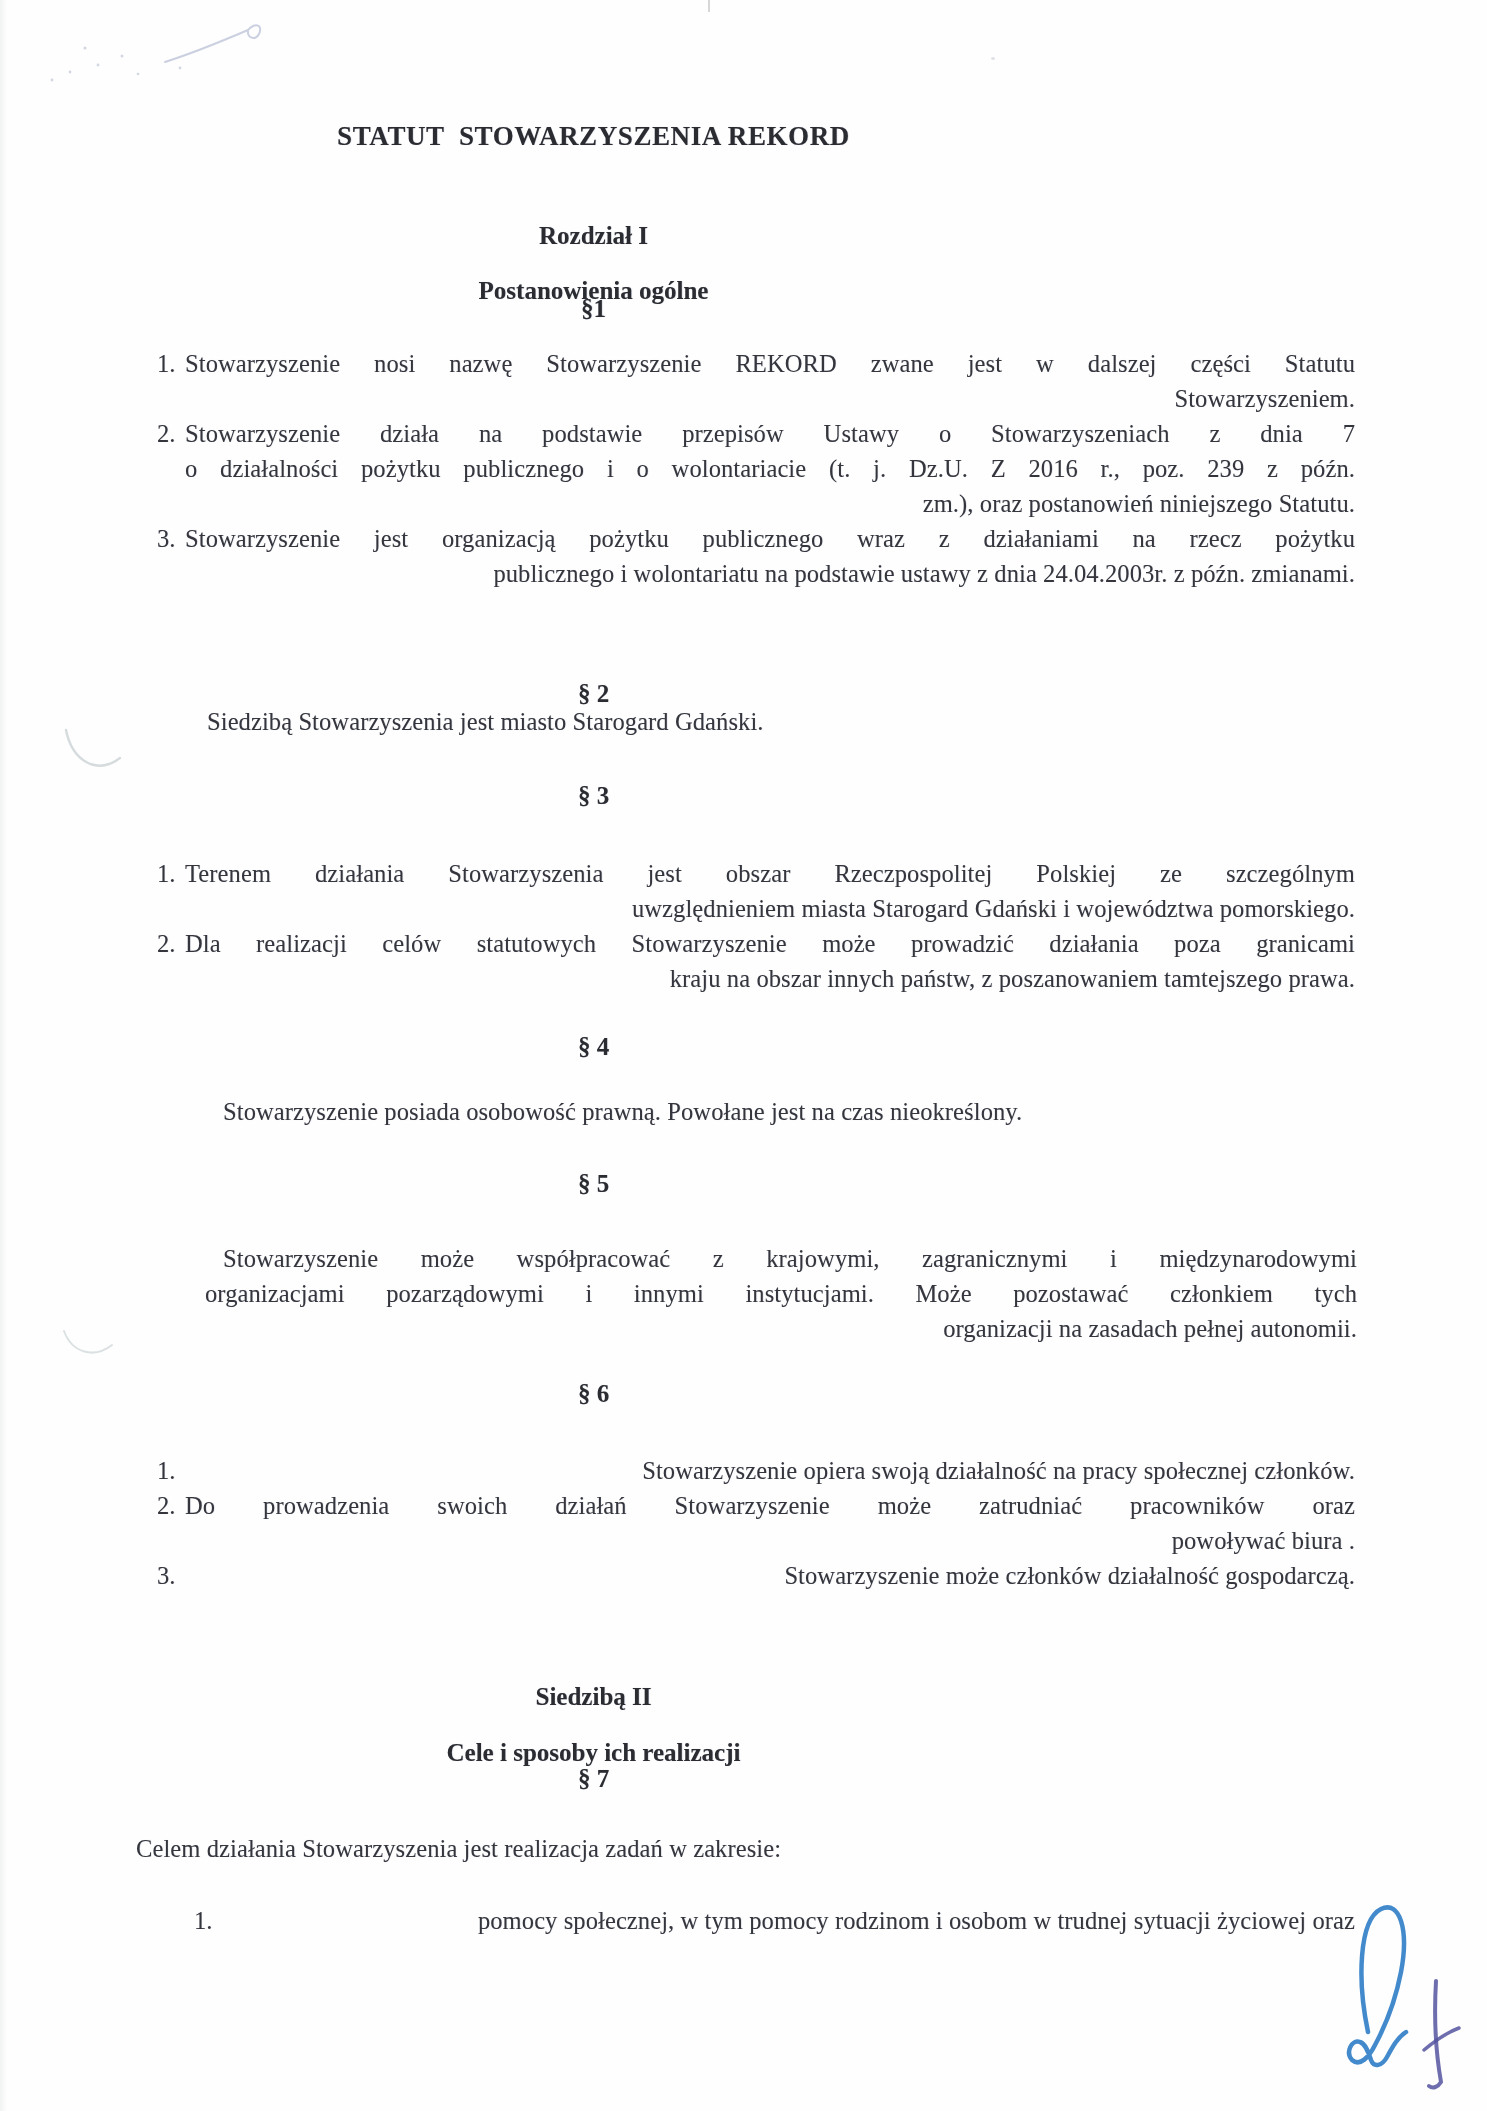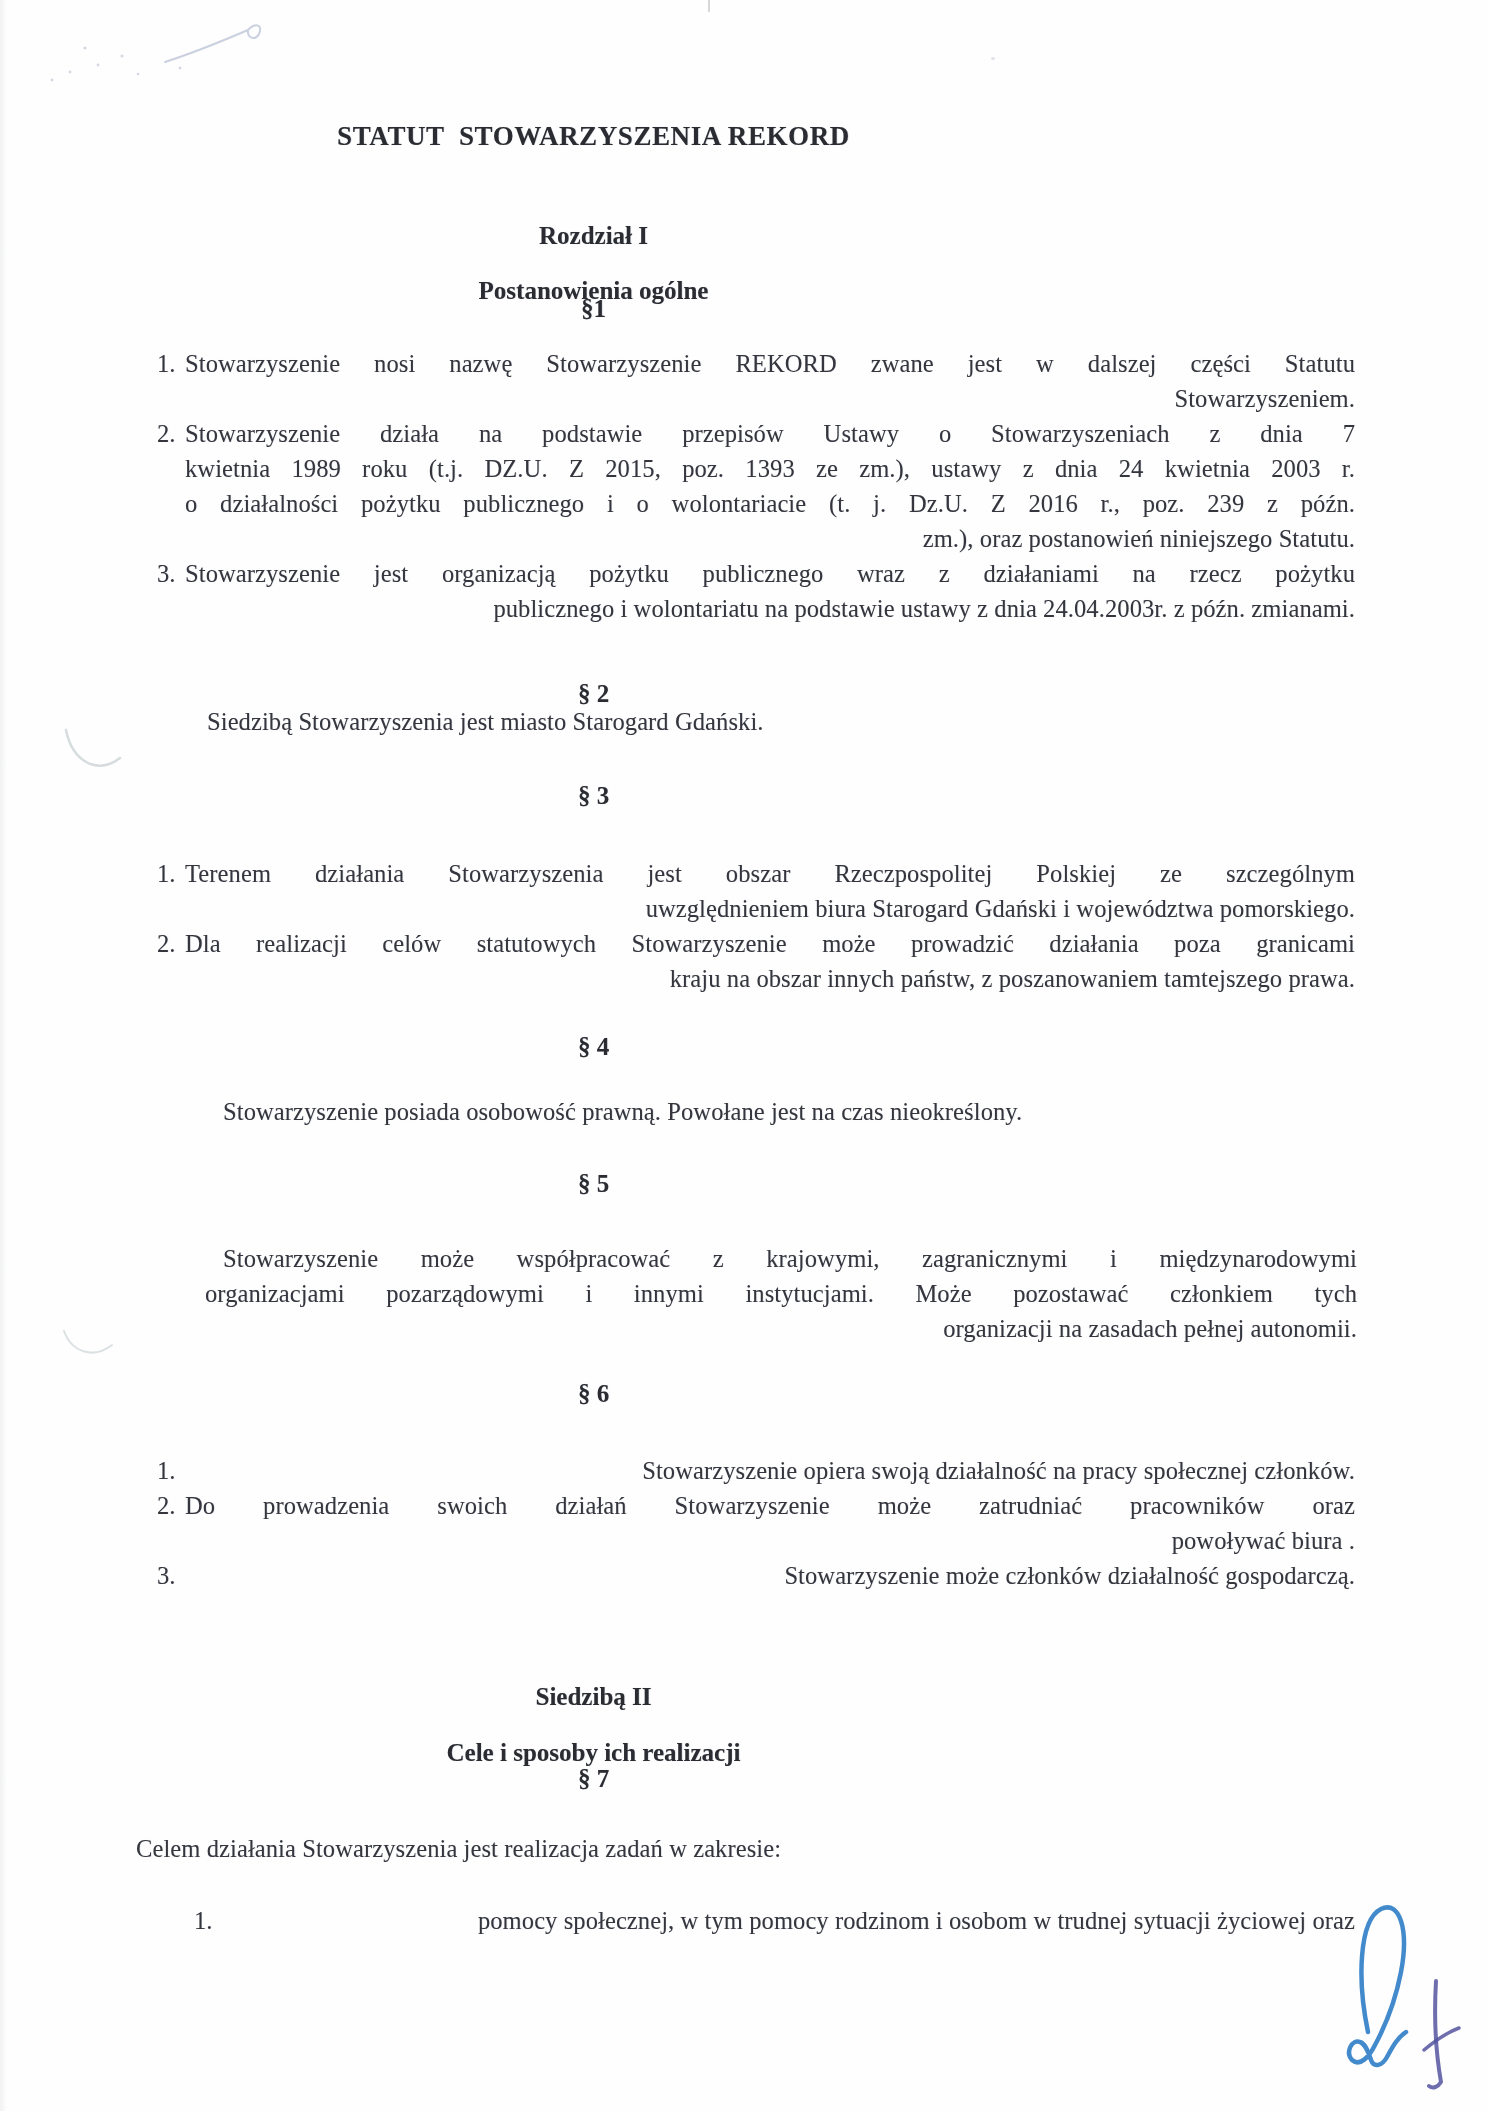--- a/index.html
+++ b/index.html
@@ -77,40 +77,39 @@
   <div class="abs ctr par-h" style="top:295px;">§1</div>
   <div class="abs txt list" style="left:157px;top:346px;">
     <div class="item">
       <span class="num">1.</span>
       <div class="ln j">Stowarzyszenie nosi nazwę Stowarzyszenie REKORD zwane jest w dalszej części Statutu</div>
       <div class="ln">Stowarzyszeniem.</div>
     </div>
     <div class="item">
       <span class="num">2.</span>
       <div class="ln j">Stowarzyszenie działa na podstawie przepisów Ustawy o Stowarzyszeniach z dnia 7</div>
-      <div class="ln j">kwietnia 1989 roku (t.j. DZ.U. Z 2015, poz. 1393 ze zm.), ustawy z dnia 24 kwietnia 2003 r.</div>
       <div class="ln j">o działalności pożytku publicznego i o wolontariacie (t. j. Dz.U. Z 2016 r., poz. 239 z późn.</div>
       <div class="ln">zm.), oraz postanowień niniejszego Statutu.</div>
     </div>
     <div class="item">
       <span class="num">3.</span>
       <div class="ln j">Stowarzyszenie jest organizacją pożytku publicznego wraz z działaniami na rzecz pożytku</div>
       <div class="ln">publicznego i wolontariatu na podstawie ustawy z dnia 24.04.2003r. z późn. zmianami.</div>
     </div>
   </div>
 
   <div class="abs ctr par-h" style="top:680px;">§ 2</div>
   <div class="abs txt" style="left:207px;top:704px;width:1150px;">Siedzibą Stowarzyszenia jest miasto Starogard Gdański.</div>
 
   <div class="abs ctr par-h" style="top:782px;">§ 3</div>
   <div class="abs txt list" style="left:157px;top:856px;">
     <div class="item">
       <span class="num">1.</span>
       <div class="ln j">Terenem działania Stowarzyszenia jest obszar Rzeczpospolitej Polskiej ze szczególnym</div>
-      <div class="ln">uwzględnieniem biura Starogard Gdański i województwa pomorskiego.</div>
+      <div class="ln">uwzględnieniem miasta Starogard Gdański i województwa pomorskiego.</div>
     </div>
     <div class="item">
       <span class="num">2.</span>
       <div class="ln j">Dla realizacji celów statutowych Stowarzyszenie może prowadzić działania poza granicami</div>
       <div class="ln">kraju na obszar innych państw, z poszanowaniem tamtejszego prawa.</div>
     </div>
   </div>
 
   <div class="abs ctr par-h" style="top:1033px;">§ 4</div>
   <div class="abs txt" style="left:223px;top:1094px;width:1150px;">Stowarzyszenie posiada osobowość prawną. Powołane jest na czas nieokreślony.</div>

